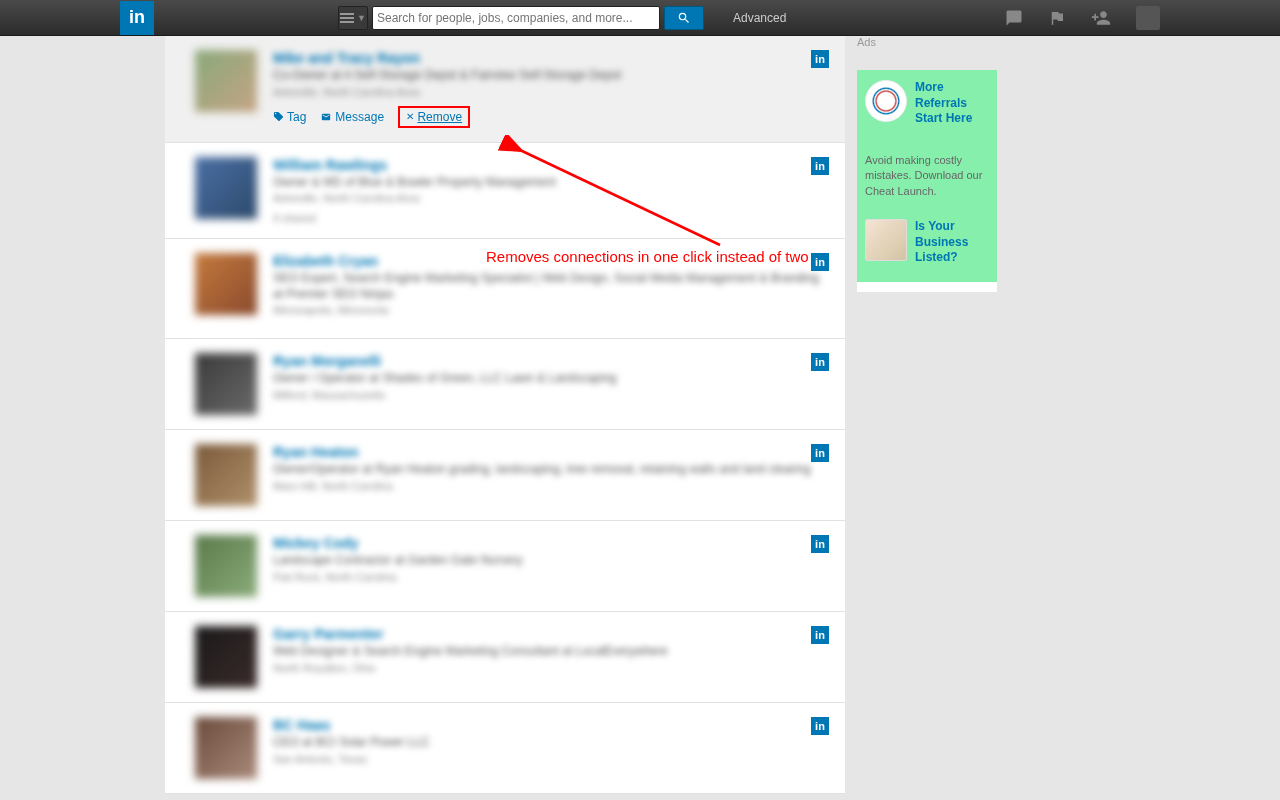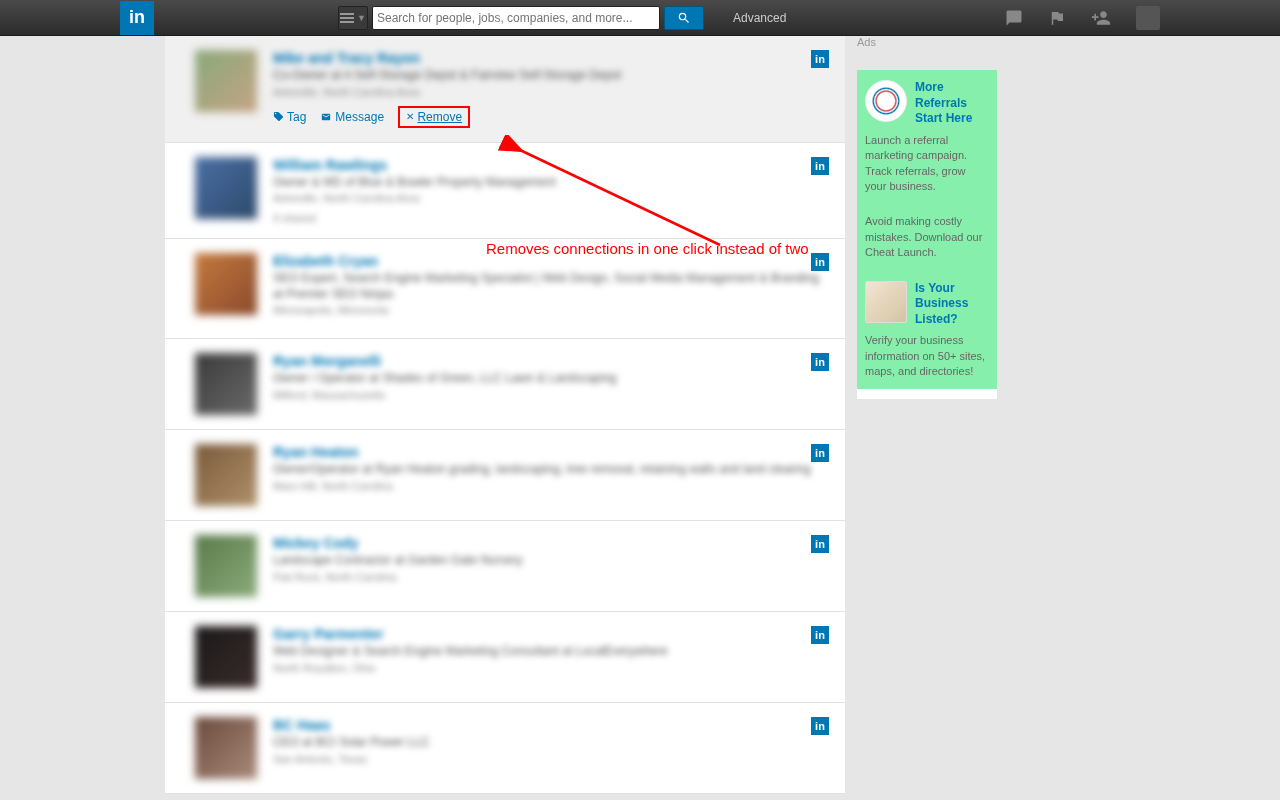--- a/index.html
+++ b/index.html
@@ -200,37 +200,35 @@
   </div>
     </div>
   <div class="sidebar">
     <div class="ads-header">Ads</div>
     <div class="ad-wrap" id="ads-container">
         <div class="ad">
     <div class="ad-top">
       <div class="ad-img a1"></div>
       <div class="ad-title">More Referrals Start Here</div>
     </div>
-    <div class="ad-desc">Launch a referral marketing campaign. Track referrals, grow your business.</div>
   </div>
         <div class="ad">
     <div class="ad-desc">Avoid making costly mistakes. Download our Cheat Launch.</div>
   </div>
         <div class="ad">
     <div class="ad-top">
       <div class="ad-img a3"></div>
       <div class="ad-title">Is Your Business Listed?</div>
     </div>
-    <div class="ad-desc">Verify your business information on 50+ sites, maps, and directories!</div>
   </div>
       </div>
   </div>
 </div>
 
 <svg class="annotation" style="top:135px; left:490px;" width="280" height="140">
   <defs>
     <marker id="arrowhead" markerWidth="10" markerHeight="8" refX="2" refY="4" orient="auto">
       <polygon points="10 0, 0 4, 10 8" fill="red"></polygon>
     </marker>
   </defs>
   <line x1="230" y1="110" x2="30" y2="15" stroke="red" stroke-width="2.5" marker-end="url(#arrowhead)"></line>
 </svg>
-<div class="annotation anno-text" style="top:240px; left:486px;">Removes connections in one click instead of two</div>
+<div class="annotation anno-text" style="top:248px; left:486px;">Removes connections in one click instead of two</div>
 
 </body></html>

